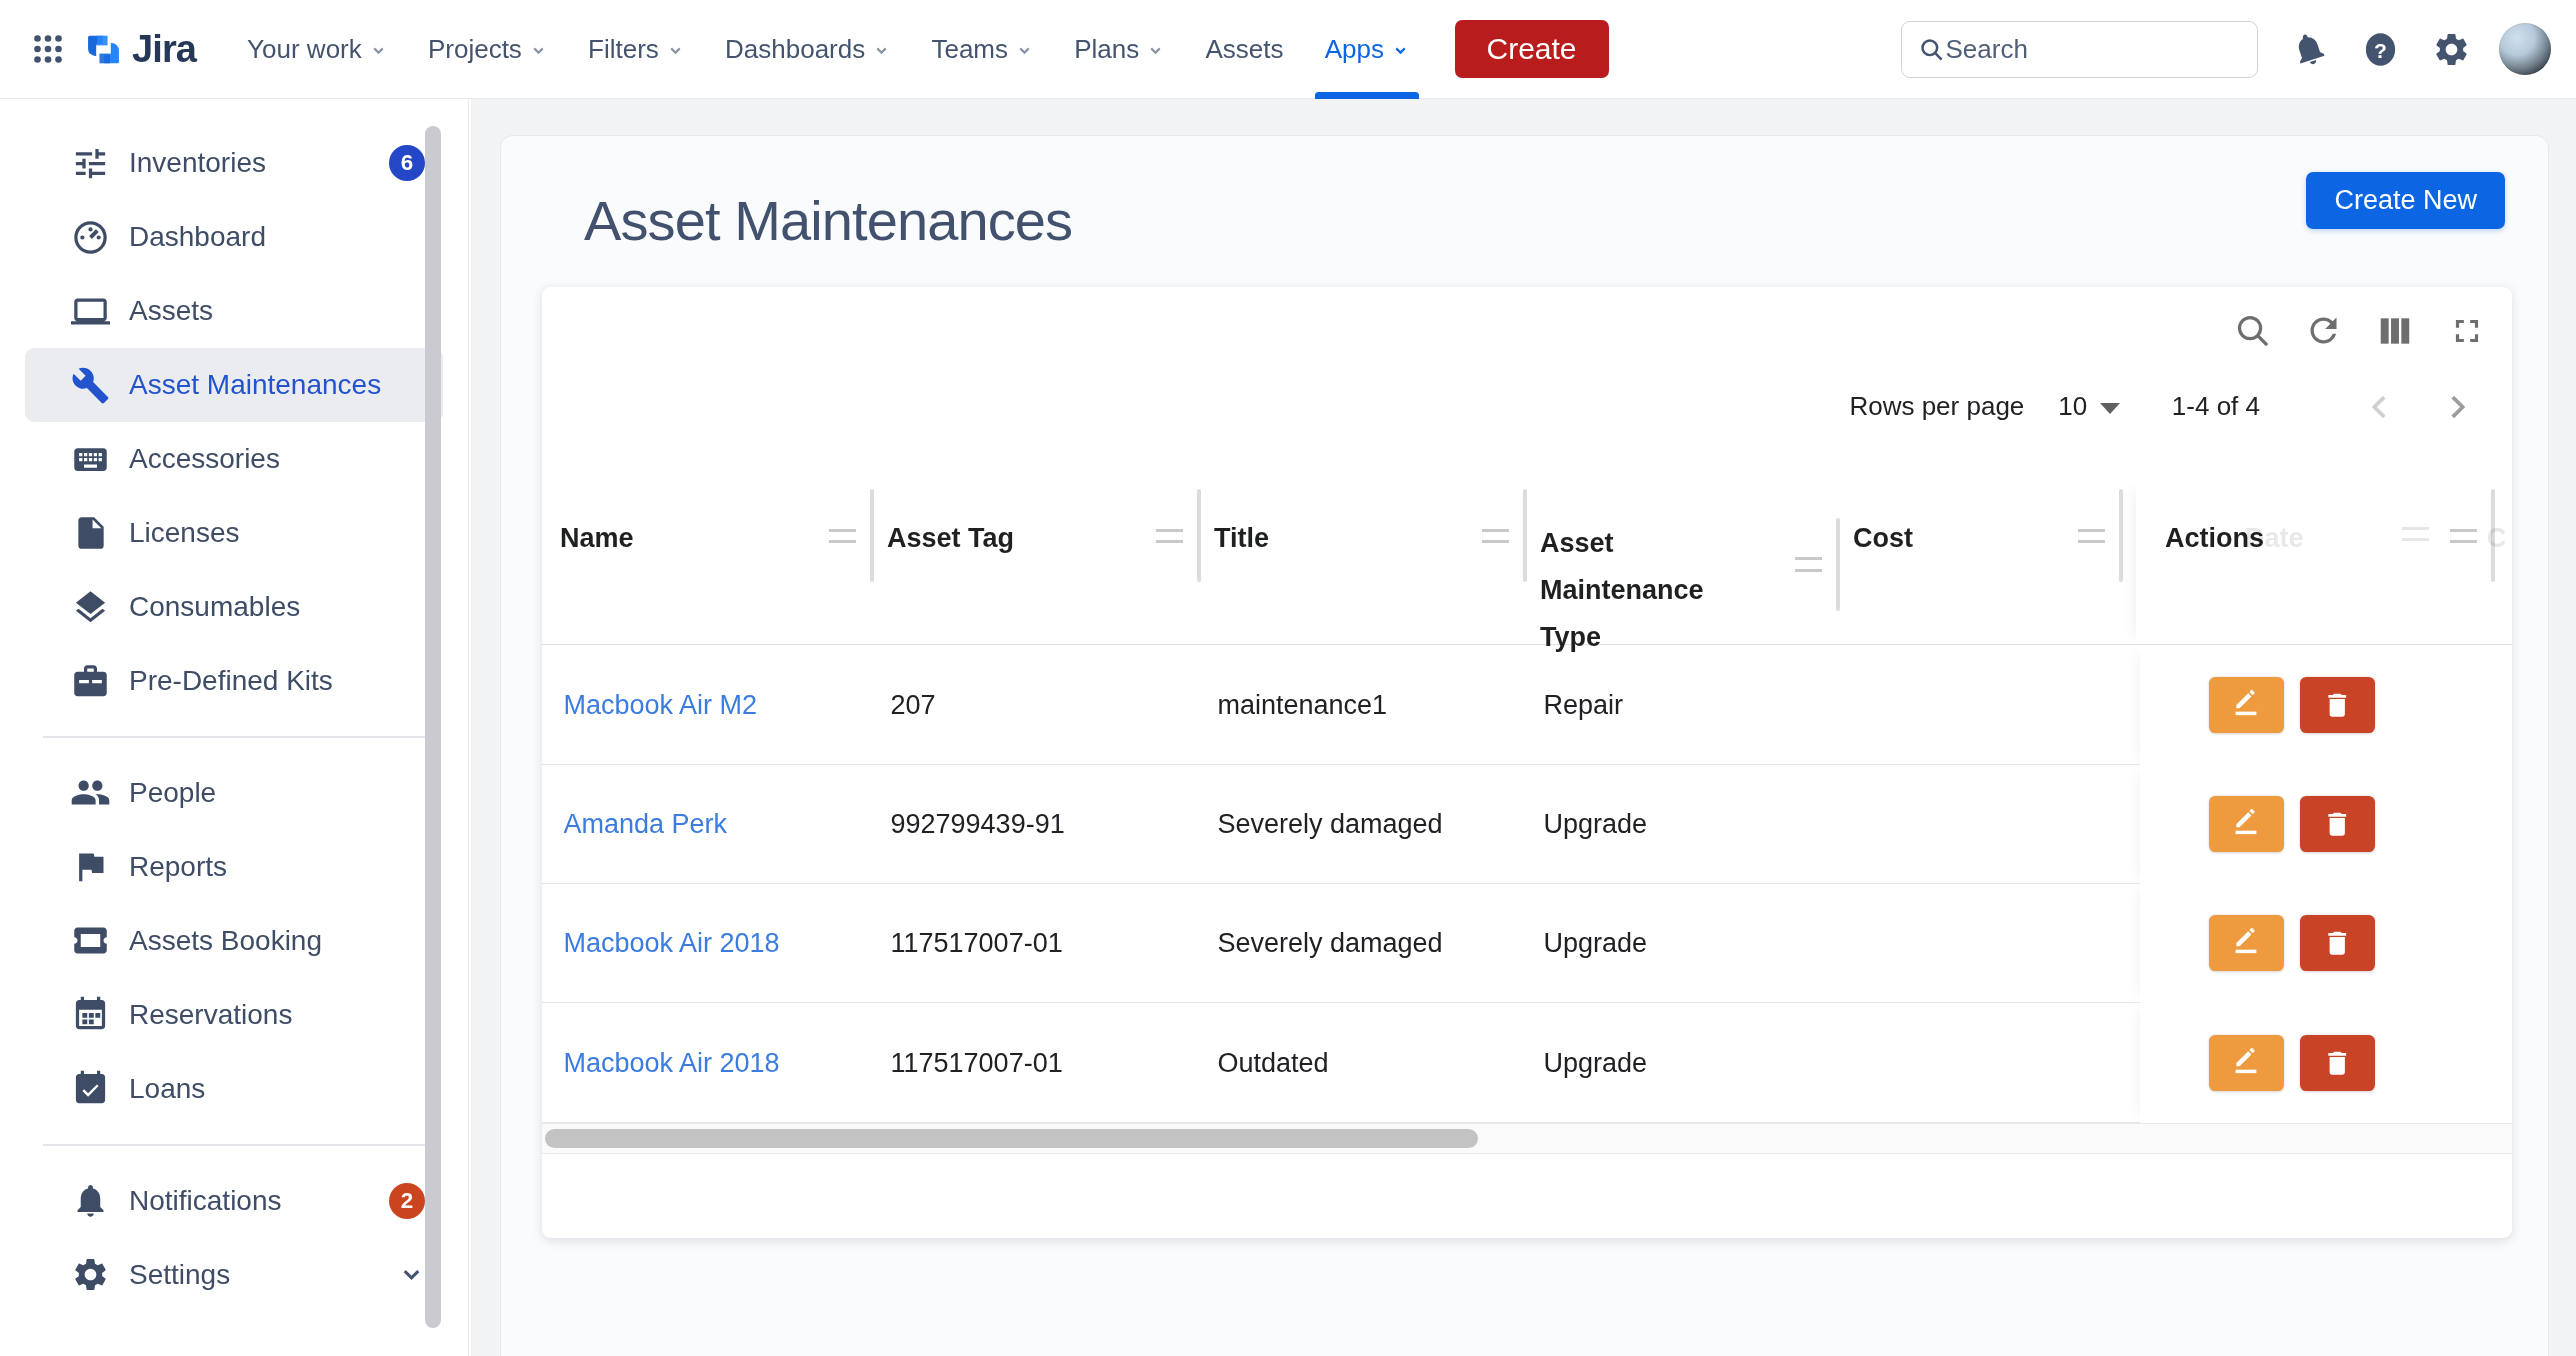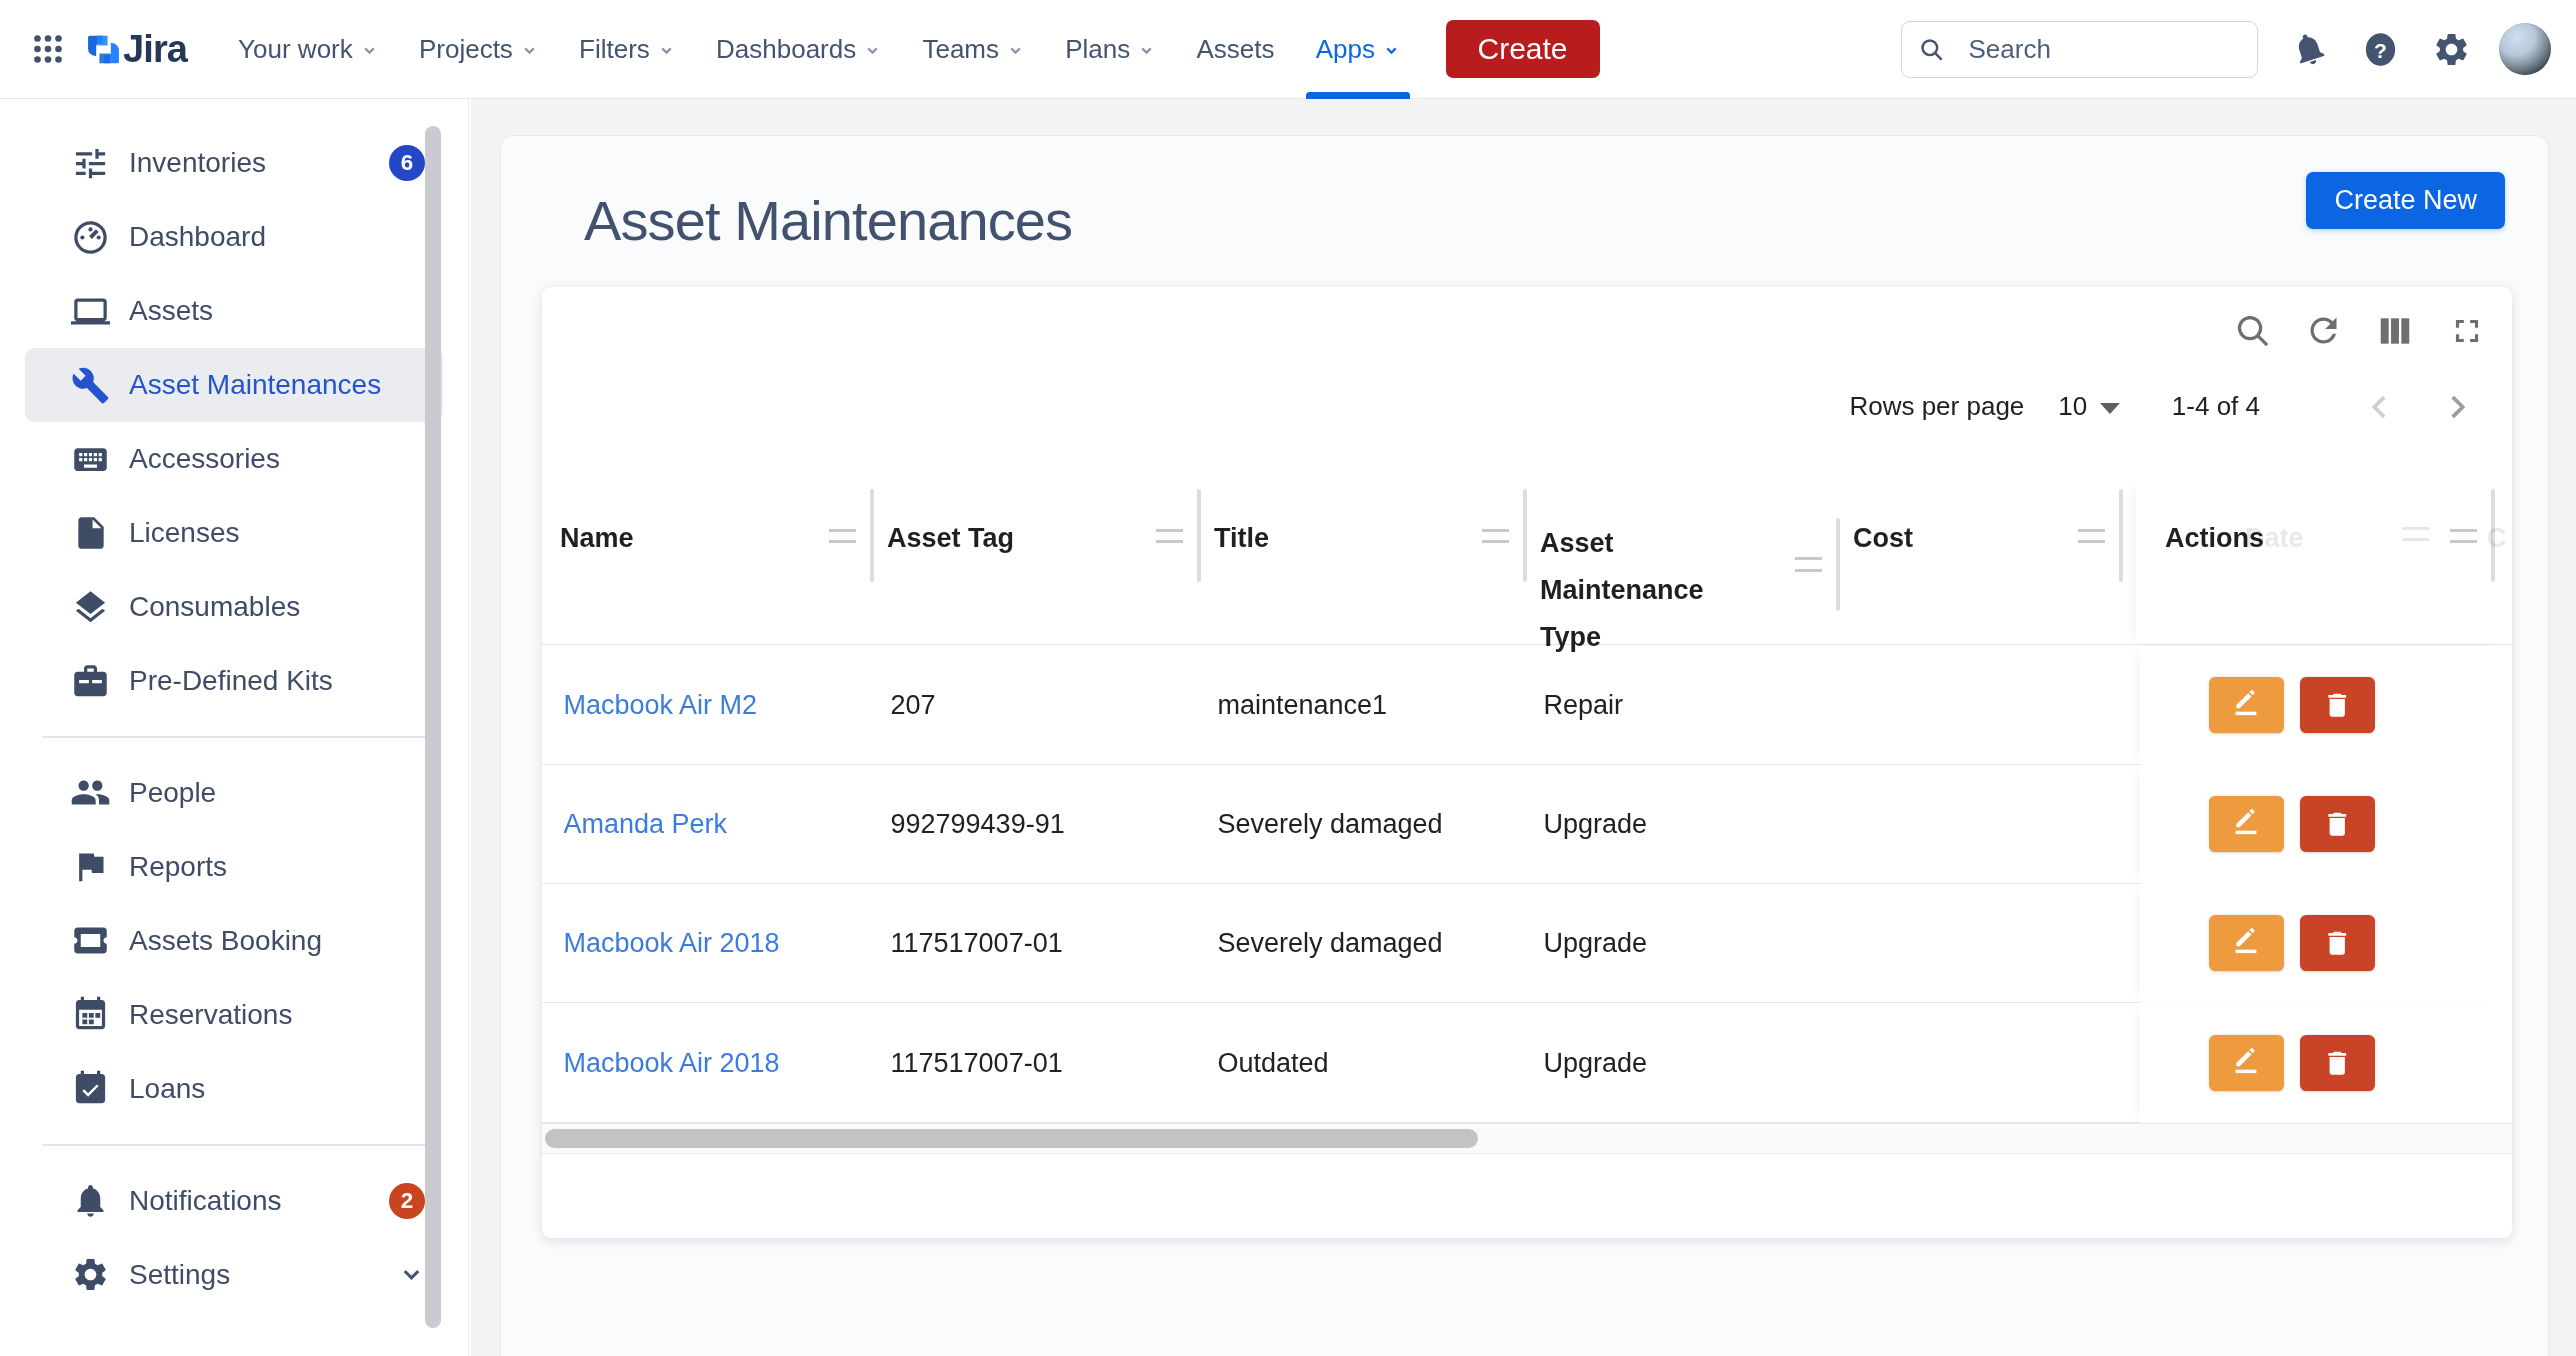--- a/index.html
+++ b/index.html
@@ -5,35 +5,35 @@
   * { margin:0; padding:0; box-sizing:border-box; }
   html,body { width:2576px; height:1356px; overflow:hidden; background:#fff;
     font-family:"Liberation Sans", sans-serif; }
 
   
   .navbar { position:absolute; top:0; left:0; width:2576px; height:99px;
     background:#fff; border-bottom:1.8px solid #E6E8EB; display:flex; align-items:center;
     padding:0 25px 0 27px; z-index:50; }
   .appgrid-btn { width:41px; height:41px; display:flex; align-items:center; justify-content:center;
     color:#42526E; cursor:pointer; margin-right:16px; }
-  .brand { display:flex; align-items:center; margin-right:30.5px; cursor:pointer; }
+  .brand { display:flex; align-items:center; gap:9px; margin-right:30.5px; cursor:pointer; }
   .brand-text { font-size:38px; font-weight:600; color:#253858; letter-spacing:-0.9px; }
   .nav-item { position:relative; height:99px; display:flex; align-items:center; gap:8px;
     padding:0 20.6px; font-size:26px; font-weight:500; color:#44546F; cursor:pointer; white-space:nowrap; }
   .nav-item .chev { color:#8A94A6; margin-top:3.6px; }
   .nav-item.active { color:#0C66E4; }
   .nav-item.active .chev { color:#0C66E4; }
   .nav-item.active::after { content:""; position:absolute; left:10.8px; right:10.8px; bottom:0;
     height:6.3px; background:#0C66E4; border-radius:3.6px 3.6px 0 0; }
   .create-btn { margin-left:25px; height:58px; padding:0 32px; background:#b91c1c; color:#fff;
     font-size:30px; font-weight:500; border:none; border-radius:7.2px; cursor:pointer;
     font-family:"Liberation Sans",sans-serif; }
   .nav-right { margin-left:auto; display:flex; align-items:center; }
   .searchbox { width:357px; height:57px; border:1.8px solid #CFD4DB; border-radius:9px;
-    display:flex; align-items:center; padding:0 16px; gap:24px; background:#fff; }
+    display:flex; align-items:center; padding:0 16px; gap:1px; background:#fff; }
   .searchbox input { border:none; outline:none; font-size:26px; color:#44546F; width:269px;
     font-family:"Liberation Sans",sans-serif; background:transparent; }
   .searchbox input::placeholder { color:#505F79; }
   .nav-icon-btn { width:41px; height:41px; margin-left:30.5px; display:flex; align-items:center;
     justify-content:center; color:#44546F; cursor:pointer; }
   .avatar { width:52px; height:52px; border-radius:50%; margin-left:27px; cursor:pointer;
     background:radial-gradient(circle at 35% 28%, #cfe0ee 0%, #b6c9da 35%, #76858f 60%, #2a323a 85%);
     box-shadow:inset 0 0 0 0.9px rgba(0,0,0,.08); }
 
   

